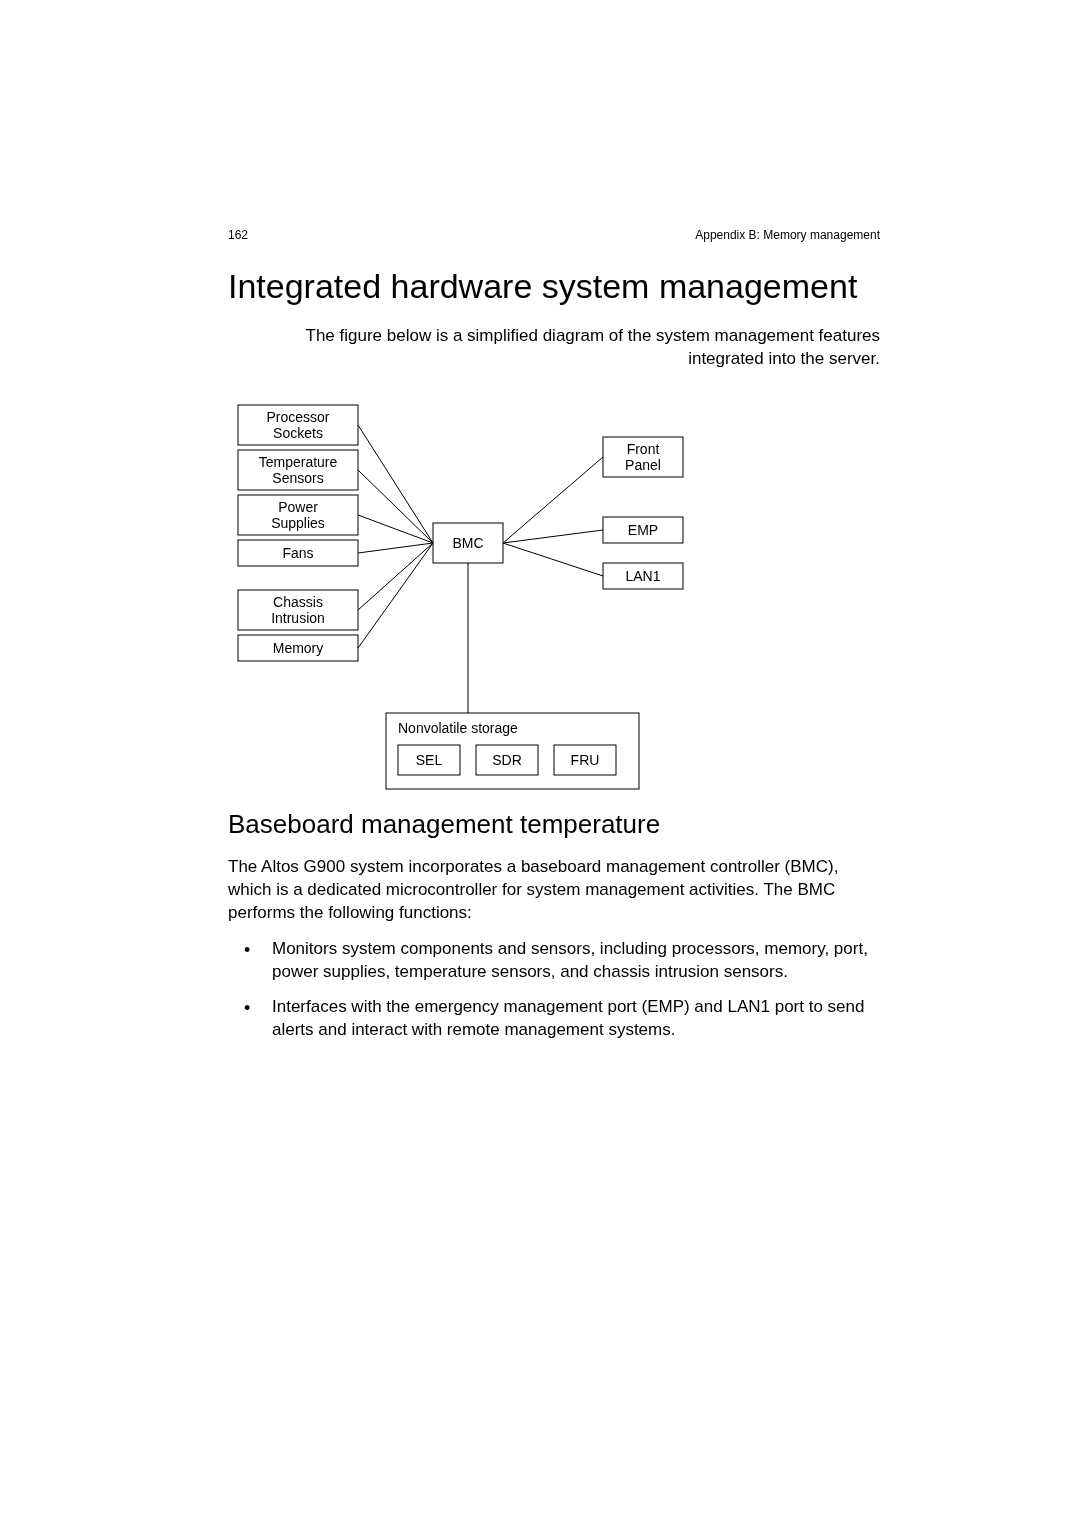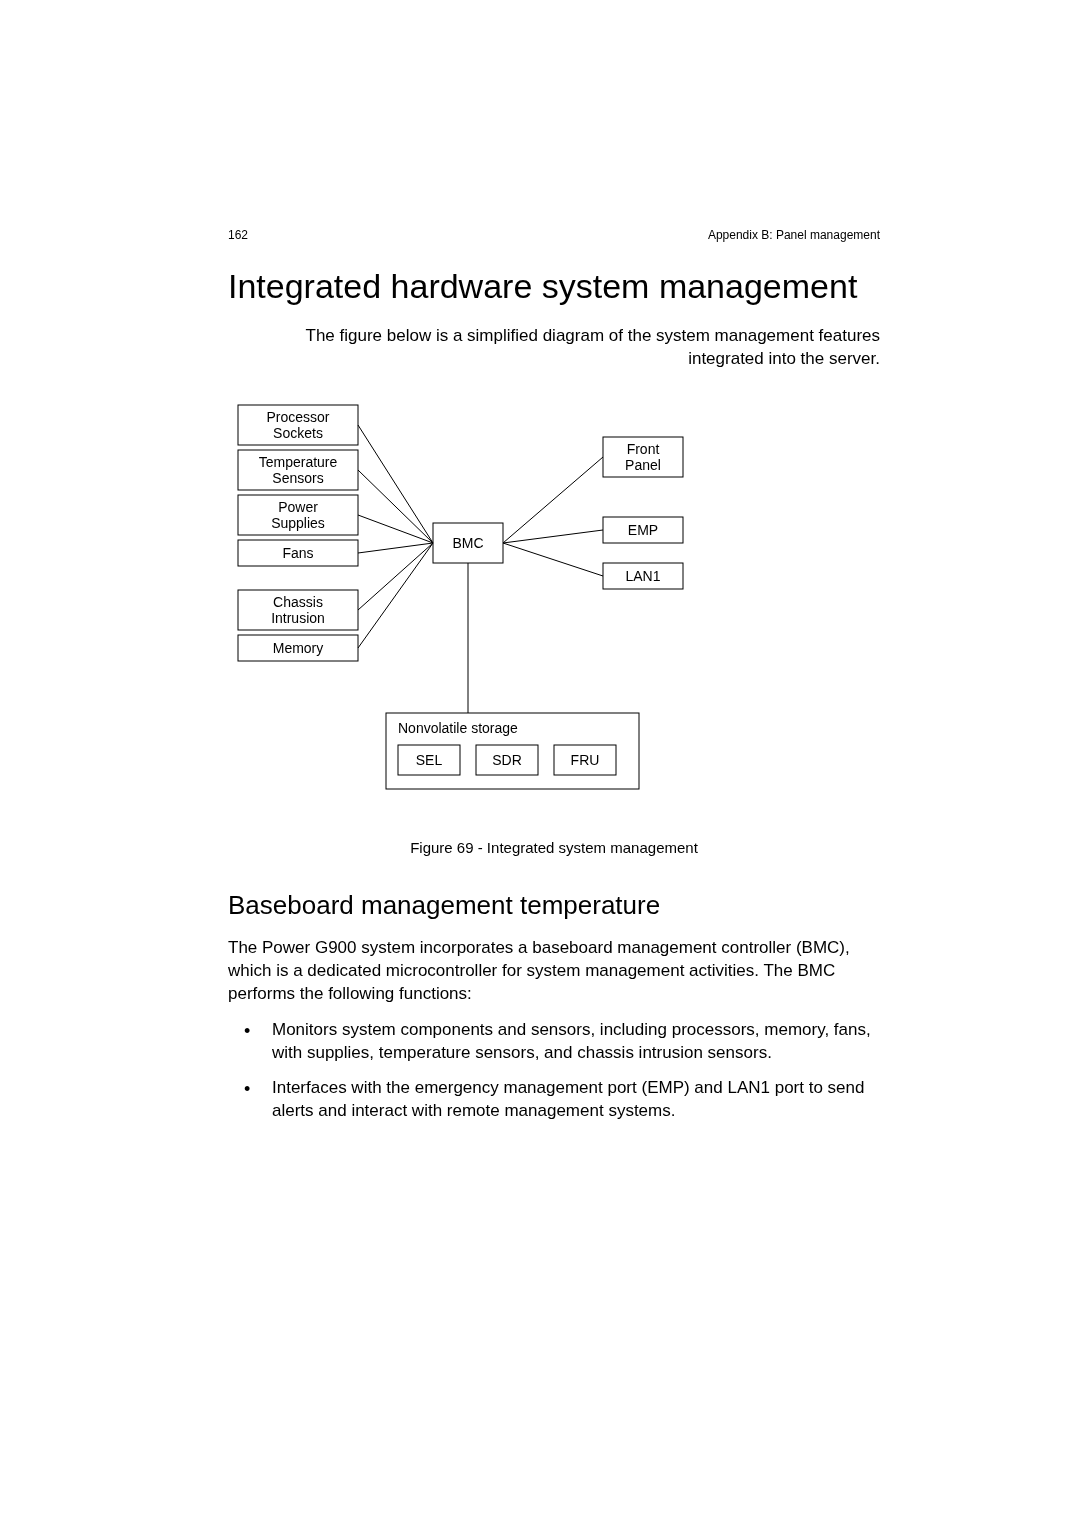--- a/index.html
+++ b/index.html
@@ -75,21 +75,21 @@
     font-size: 14px;
   }
 </style>
 </head>
 <body>
 
 <div class="page">
 
   <div class="header-line">
     <span>162</span>
-    <span>Appendix B: Panel management</span>
+    <span>Appendix B: Memory management</span>
   </div>
 
   <h1>Integrated hardware system management</h1>
 
   <p class="intro">The figure below is a simplified diagram of the system management features integrated into the server.</p>
 
   <div class="diagram-wrap">
     <svg width="480" height="410" viewBox="0 0 480 410">
 
       <g>
@@ -149,24 +149,23 @@
       <text x="201" y="370" text-anchor="middle">SEL</text>
 
       <rect x="248" y="350" width="62" height="30" fill="none" stroke="#000"></rect>
       <text x="279" y="370" text-anchor="middle">SDR</text>
 
       <rect x="326" y="350" width="62" height="30" fill="none" stroke="#000"></rect>
       <text x="357" y="370" text-anchor="middle">FRU</text>
     </svg>
   </div>
 
-  <div class="caption">Figure 69 - Integrated system management</div>
 
   <h2>Baseboard management temperature</h2>
 
-  <p class="body">The Power G900 system incorporates a baseboard management controller (BMC), which is a dedicated microcontroller for system management activities.  The BMC performs the following functions:</p>
+  <p class="body">The Altos G900 system incorporates a baseboard management controller (BMC), which is a dedicated microcontroller for system management activities.  The BMC performs the following functions:</p>
 
   <ul class="bullets">
-    <li>Monitors system components and sensors, including processors, memory, fans, with supplies, temperature sensors, and chassis intrusion sensors.</li>
+    <li>Monitors system components and sensors, including processors, memory, port, power supplies, temperature sensors, and chassis intrusion sensors.</li>
     <li>Interfaces with the emergency management port (EMP) and LAN1 port to send alerts and interact with remote management systems.</li>
   </ul>
 
 </div>
 
 </body></html>

